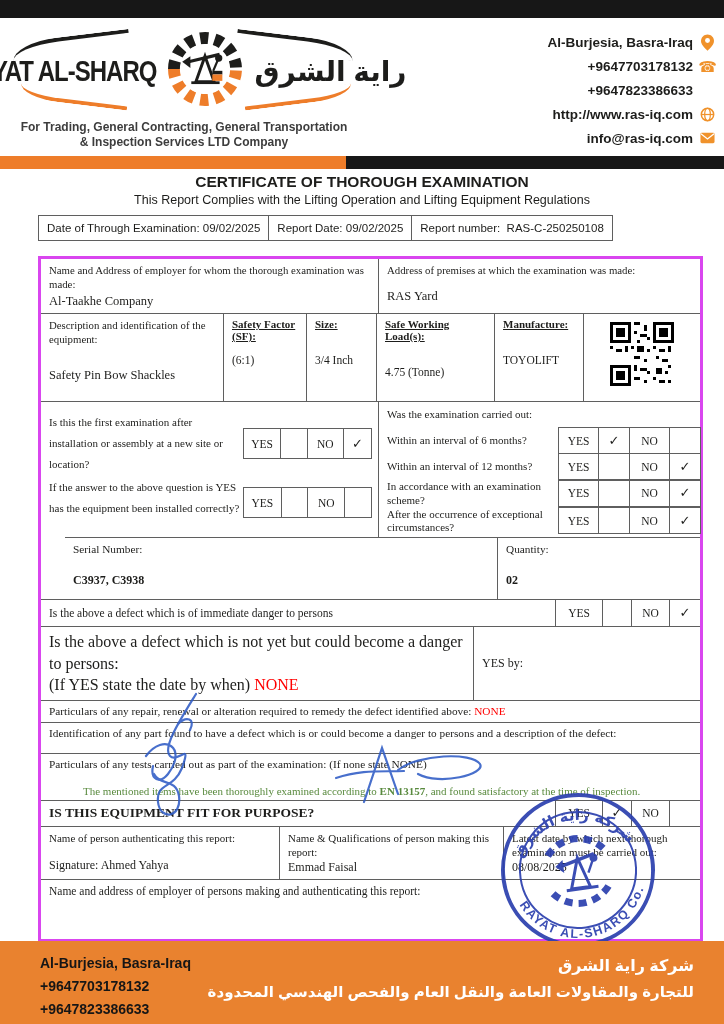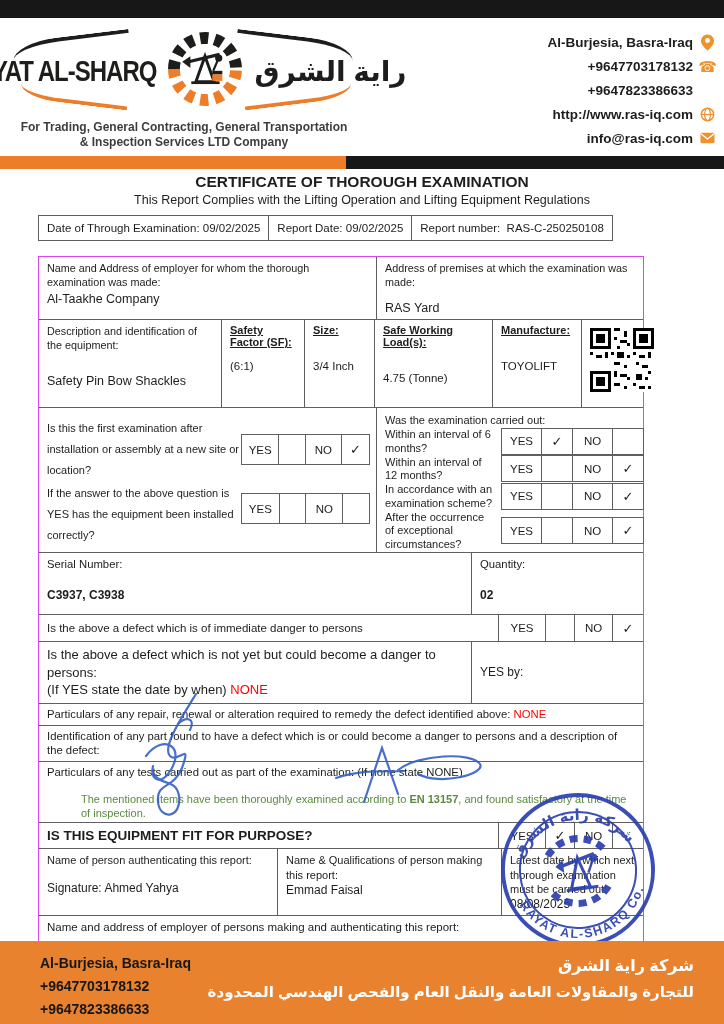--- a/index.html
+++ b/index.html
@@ -30,21 +30,21 @@
   .divider .b{flex:1;background:#171717;}
 
   .title{position:absolute;top:173px;left:0;right:0;text-align:center;font-size:15.5px;font-weight:bold;}
   .subtitle{position:absolute;top:193px;left:0;right:0;text-align:center;font-size:12.5px;}
 
   
   .meta-table{position:absolute;top:215px;left:38px;width:565px;border-collapse:collapse;font-size:11.5px;}
   .meta-table td{border:1px solid #5f5f5f;padding:6px 8px;white-space:nowrap;}
 
   
-  .main{position:absolute;top:256px;left:38px;width:606px;border:1px solid #d946ef;font-size:11px;z-index:2;background:transparent;}
+  .main{position:absolute;top:256px;left:38px;width:665px;border:3px solid #d946ef;font-size:11px;z-index:2;background:transparent;font-family:Liberation Serif, serif;}
   .row{display:flex;align-items:stretch;}
   .row + .row{border-top:1px solid #5f5f5f;}
   .cell{padding:4px 8px;}
   .cell + .cell{border-left:1px solid #5f5f5f;}
   .lab{font-size:10.8px;line-height:1.3;}
   .val{font-size:12.5px;margin-top:3px;}
   .bold{font-weight:bold;}
   .und{font-weight:bold;text-decoration:underline;font-size:11px;}
   .red{color:#ff0000;}
   .green{color:#598a3e;}
@@ -72,38 +72,38 @@
   .cbx .lbl{width:40px;}
   .cbx .box{width:31px;font-size:13px;}
   .cbx-std td{height:30px;}
   .qhead{padding:6px 8px 2px 8px;font-size:11px;}
   .qr-row{display:flex;align-items:center;min-height:26px;padding-left:8px;}
   .qr-row .qr-lab{flex:1;font-size:11px;line-height:1.25;padding-right:4px;}
   .cbx-sm td{height:26px;}
   .cbx-sm{margin-top:-1px;margin-right:-1px;}
   .qr-row:first-of-type .cbx-sm{margin-top:0;}
 
-  .r-serial{min-height:62px;}
+  .r-serial{min-height:62px;margin-left:24px;}
   .r-serial .c1{flex:0 0 432px;}
   .r-serial .c2{flex:0 0 75px;}
   .r-serial .c3{flex:1;}
   .gapv{margin-top:16px;font-weight:bold;font-size:12px;}
   .gapv2{margin-top:9px;font-weight:bold;font-size:11.5px;}
 
   .r-imm{min-height:27px;}
   .r-imm .c1{flex:1;display:flex;align-items:center;font-size:11.5px;}
   .strip{display:flex;align-items:stretch;}
   .strip span{display:flex;align-items:center;justify-content:center;border-left:1px solid #5f5f5f;font-size:11.5px;}
   .strip .s-lbl1{width:47px;}
   .strip .s-box1{width:29px;font-size:13px;}
   .strip .s-lbl2{width:38px;}
   .strip .s-box2{width:31px;font-size:13px;}
 
   .r-future{min-height:33px;}
-  .r-future .c1{flex:0 0 432px;font-size:13px;line-height:1.35;}
+  .r-future .c1{flex:0 0 432px;font-size:16px;line-height:1.35;}
   .r-future .c2{flex:1;display:flex;align-items:center;font-size:12px;}
 
   .r-line{min-height:21px;padding:3px 8px;font-size:11.3px;line-height:1.3;}
   .r-ident{min-height:30px;}
   .r-tests{min-height:24px;padding-bottom:2px;}
   .tests-note{padding-left:34px;font-size:11px;margin-top:12px;}
 
   .r-fit{min-height:26px;}
   .r-fit .c1{flex:1;display:flex;align-items:center;font-size:13.5px;font-weight:bold;padding-left:8px;}
 
@@ -343,21 +343,21 @@
             <td class="box"></td>
             <td class="lbl">NO</td>
             <td class="box"></td>
           </tr>
               </tbody>
             </table>
         </div>
       </div>
       <div class="cell cR">
         <div class="qhead">Was the examination carried out:</div>
-        <div class="qr-row" style="margin-top:0">
+        <div class="qr-row" style="margin-top:6px">
           <div class="qr-lab">Within an interval of 6 months?</div>
           <table class="cbx cbx-sm">
               <tbody>
                 <tr>
             <td class="lbl">YES</td>
             <td class="box">✓</td>
             <td class="lbl">NO</td>
             <td class="box"></td>
           </tr>
               </tbody>

